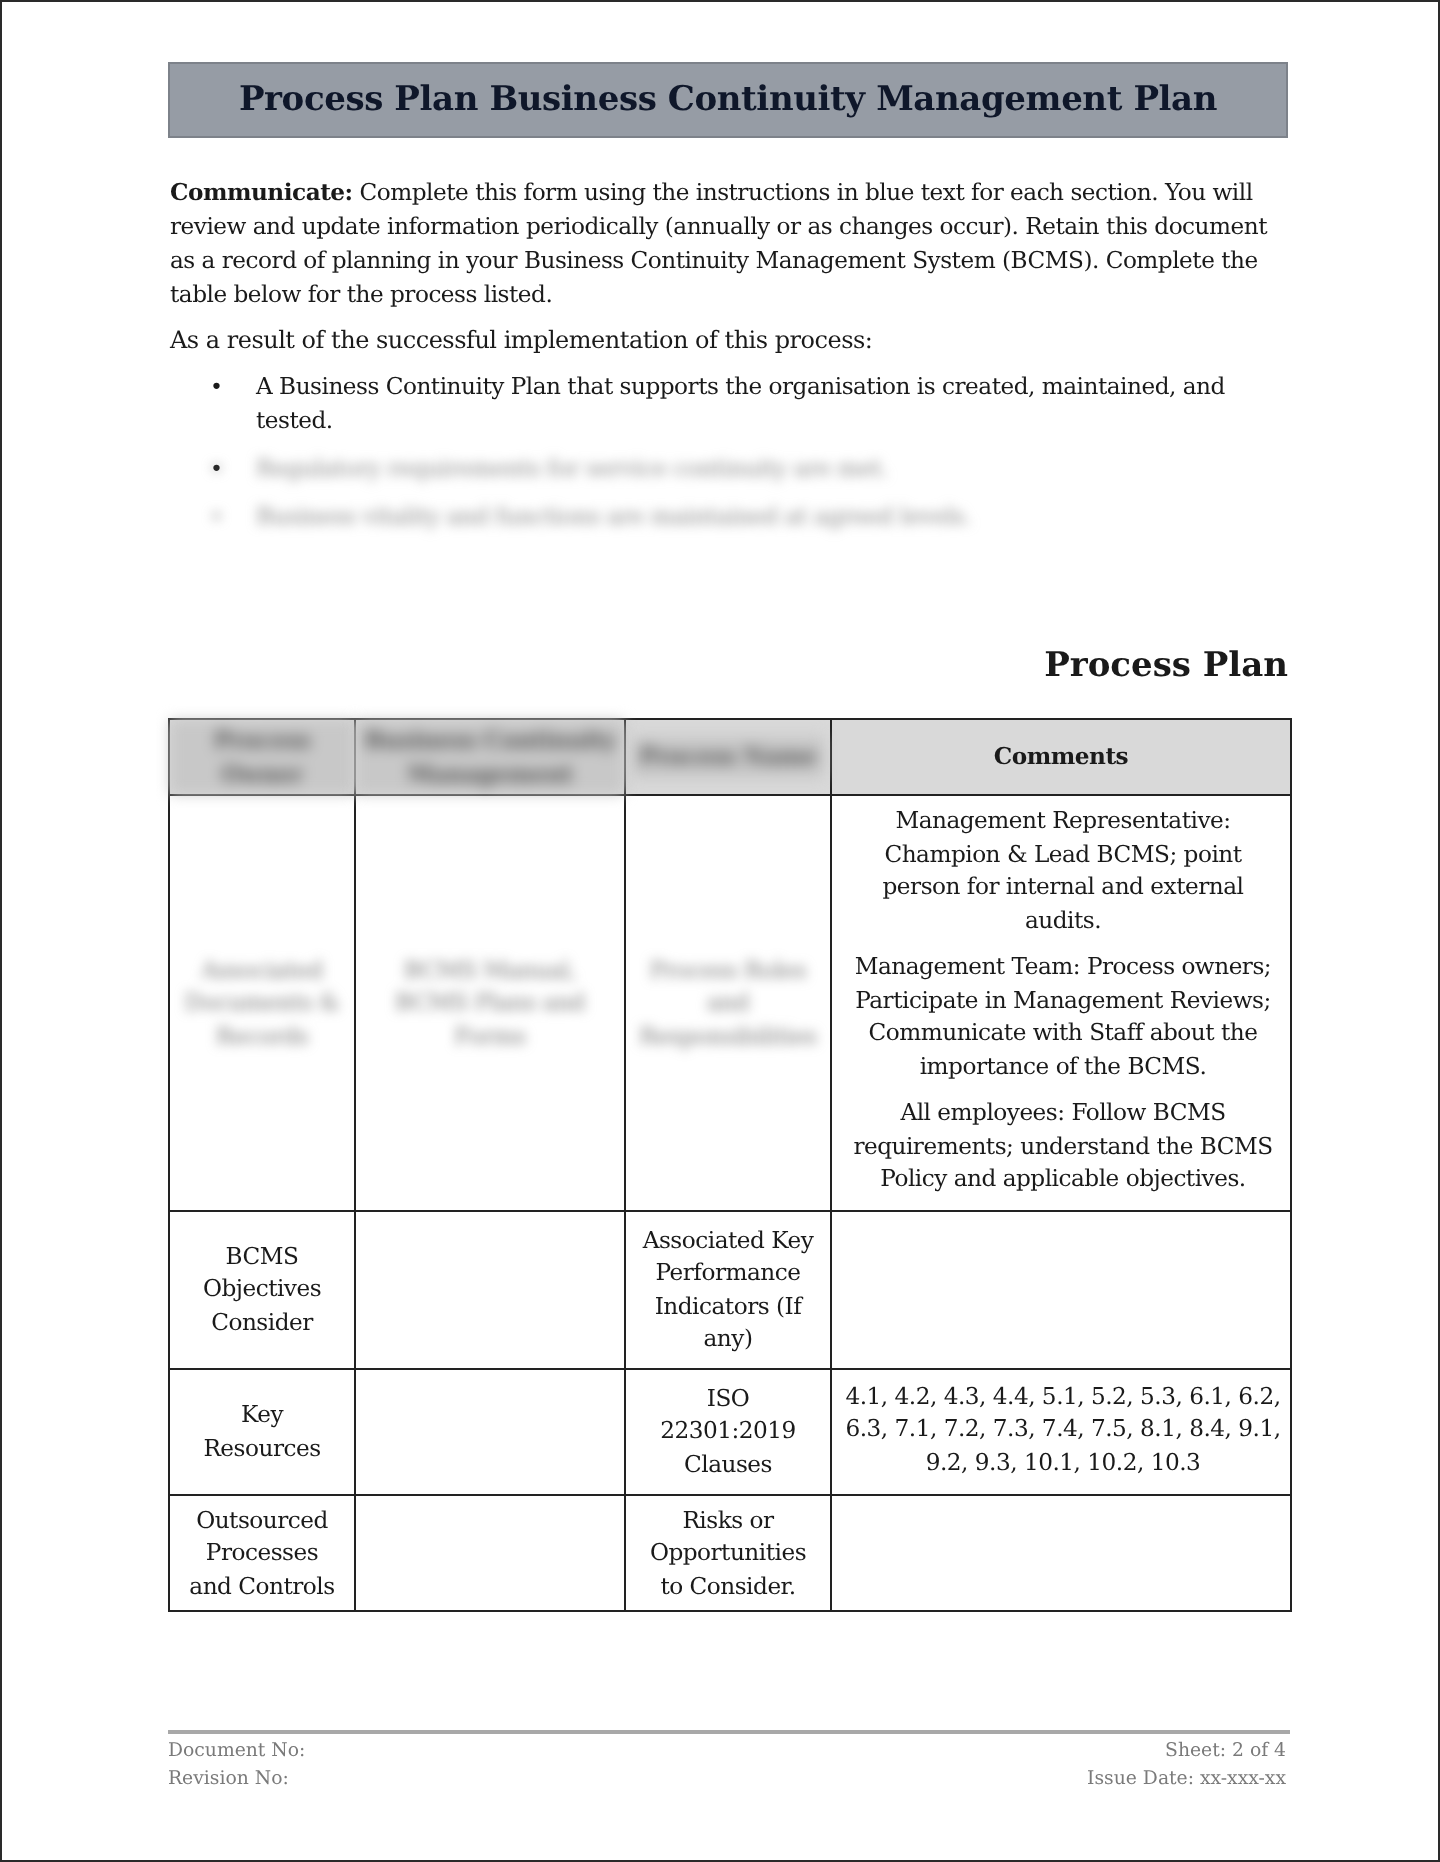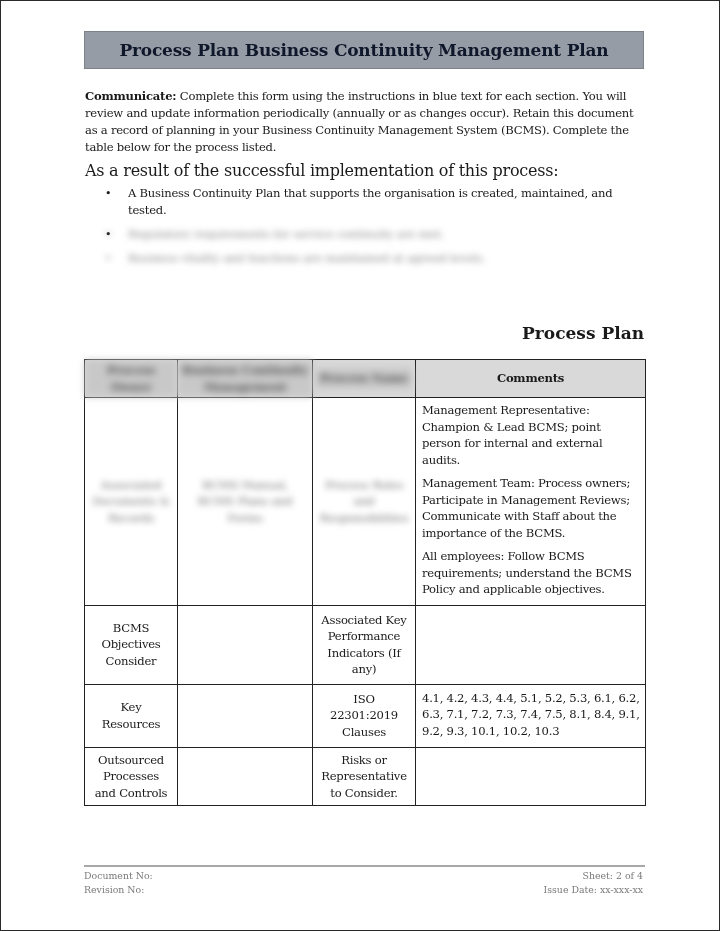--- a/index.html
+++ b/index.html
@@ -25,21 +25,21 @@
       color: #0f172a; font-weight: bold; font-size: 17px;
       font-family: "DejaVu Serif", serif; letter-spacing: -0.2px;
     }
     .instructions {
       position: absolute; left: 84px; top: 87px; width: 560px;
       font-size: 11.6px; line-height: 17px; letter-spacing: -0.25px;
     }
     .instructions b { font-weight: bold; }
     .result-intro {
       position: absolute; left: 84px; top: 161px; width: 560px;
-      font-size: 16px; line-height: 17px; letter-spacing: -0.25px;
+      font-size: 12px; line-height: 17px; letter-spacing: -0.25px;
     }
     .bullets { position: absolute; left: 84px; top: 184px; width: 560px; list-style: none; }
     .bullets li {
       position: relative; padding-left: 43px; font-size: 11.6px; line-height: 17px;
       letter-spacing: -0.25px; margin-bottom: 7px;
     }
     .bullets li .dot {
       position: absolute; left: 20px; top: 0; font-size: 11px;
     }
     .bullets li.blurred { filter: blur(3px); color: #8a8a8a; }
@@ -55,21 +55,21 @@
     table.plan td, table.plan th {
       border: 1.3px solid #222222; vertical-align: middle;
     }
     table.plan th {
       background: #d9d9d9; height: 38px; font-weight: bold; text-align: center;
       font-size: 11.6px;
     }
     .blur-text { filter: blur(3px); color: #777; display: inline-block; }
     .blur-header { filter: blur(3.5px); color: #555; display: inline-block; background: #c8c8c8; padding: 2px 4px; }
     td.center { text-align: center; padding: 4px 6px; }
-    td.comments { padding: 4px 4px 6px 6px; vertical-align: top; }
+    td.comments { padding: 4px 4px 6px 6px; vertical-align: top; text-align: center; }
     td.comments p { margin-bottom: 7px; }
     td.comments p:last-child { margin-bottom: 1px; }
     .row-main { height: 192px; }
     .row-obj { height: 79px; }
     .row-key { height: 63px; }
     .row-out { height: 54px; }
     .footer-line {
       position: absolute; left: 83px; top: 864px; width: 561px; height: 2px; background: #a8a8a8;
     }
     .footer { position: absolute; top: 868px; font-size: 9.4px; line-height: 13.5px; color: #7a7a7a; }
@@ -130,21 +130,21 @@
     </tr>
     <tr class="row-key">
       <td class="center">Key Resources</td>
       <td class="center"></td>
       <td class="center">ISO 22301:2019 Clauses</td>
       <td class="comments">4.1, 4.2, 4.3, 4.4, 5.1, 5.2, 5.3, 6.1, 6.2, 6.3, 7.1, 7.2, 7.3, 7.4, 7.5, 8.1, 8.4, 9.1, 9.2, 9.3, 10.1, 10.2, 10.3</td>
     </tr>
     <tr class="row-out">
       <td class="center">Outsourced Processes and Controls</td>
       <td class="center"></td>
-      <td class="center">Risks or Representative to Consider.</td>
+      <td class="center">Risks or Opportunities to Consider.</td>
       <td class="comments"></td>
     </tr>
   </tbody>
     </table>
 
   <div class="footer-line"></div>
   <div class="footer left">
     <div>Document No:</div>
     <div>Revision No:</div>
   </div>

